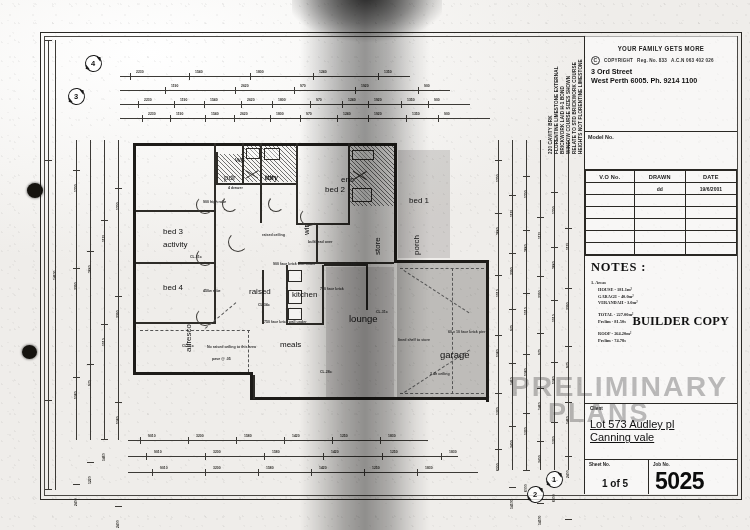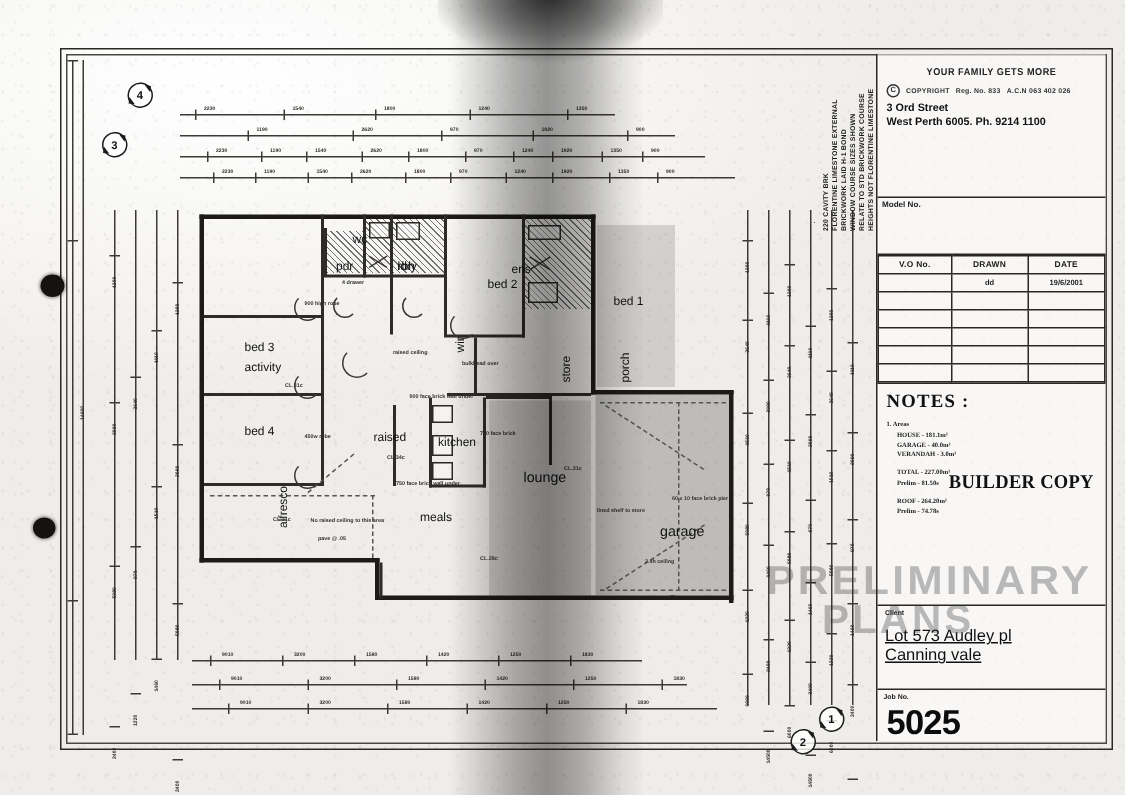--- a/index.html
+++ b/index.html
@@ -695,20 +695,24 @@
 
     <div class="tb-box client-box">
       <div class="mini-label">Client</div>
       <div class="client-text">
         <div>Lot 573 Audley pl</div>
         <div>Canning vale</div>
       </div>
     </div>
 
     <div class="tb-box sheet-row" style="border-bottom:none;">
+      <div class="sheet-no">
+        <div class="mini-label">Sheet No.</div>
+        <div class="sheet-val">1 of 5</div>
+      </div>
       <div class="job-no">
         <div class="mini-label">Job No.</div>
         <div class="job-val">5025</div>
       </div>
     </div>
   </div>
 
   <div class="watermark wm1">PRELIMINARY</div>
   <div class="watermark wm2">PLANS</div>
 

